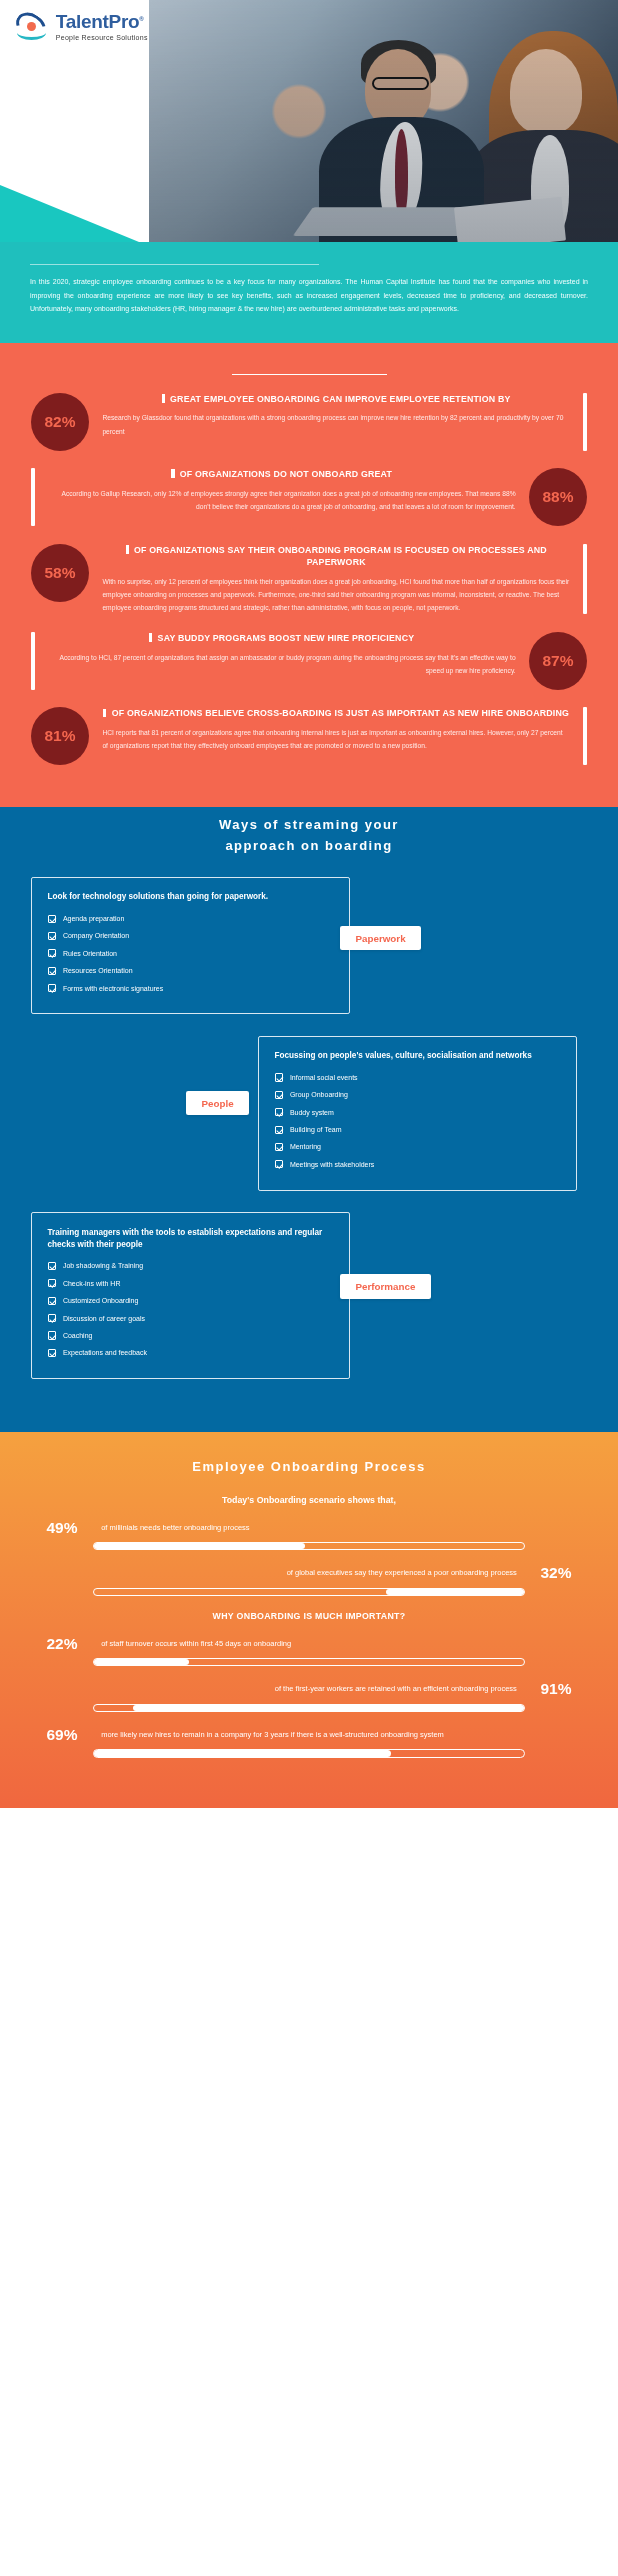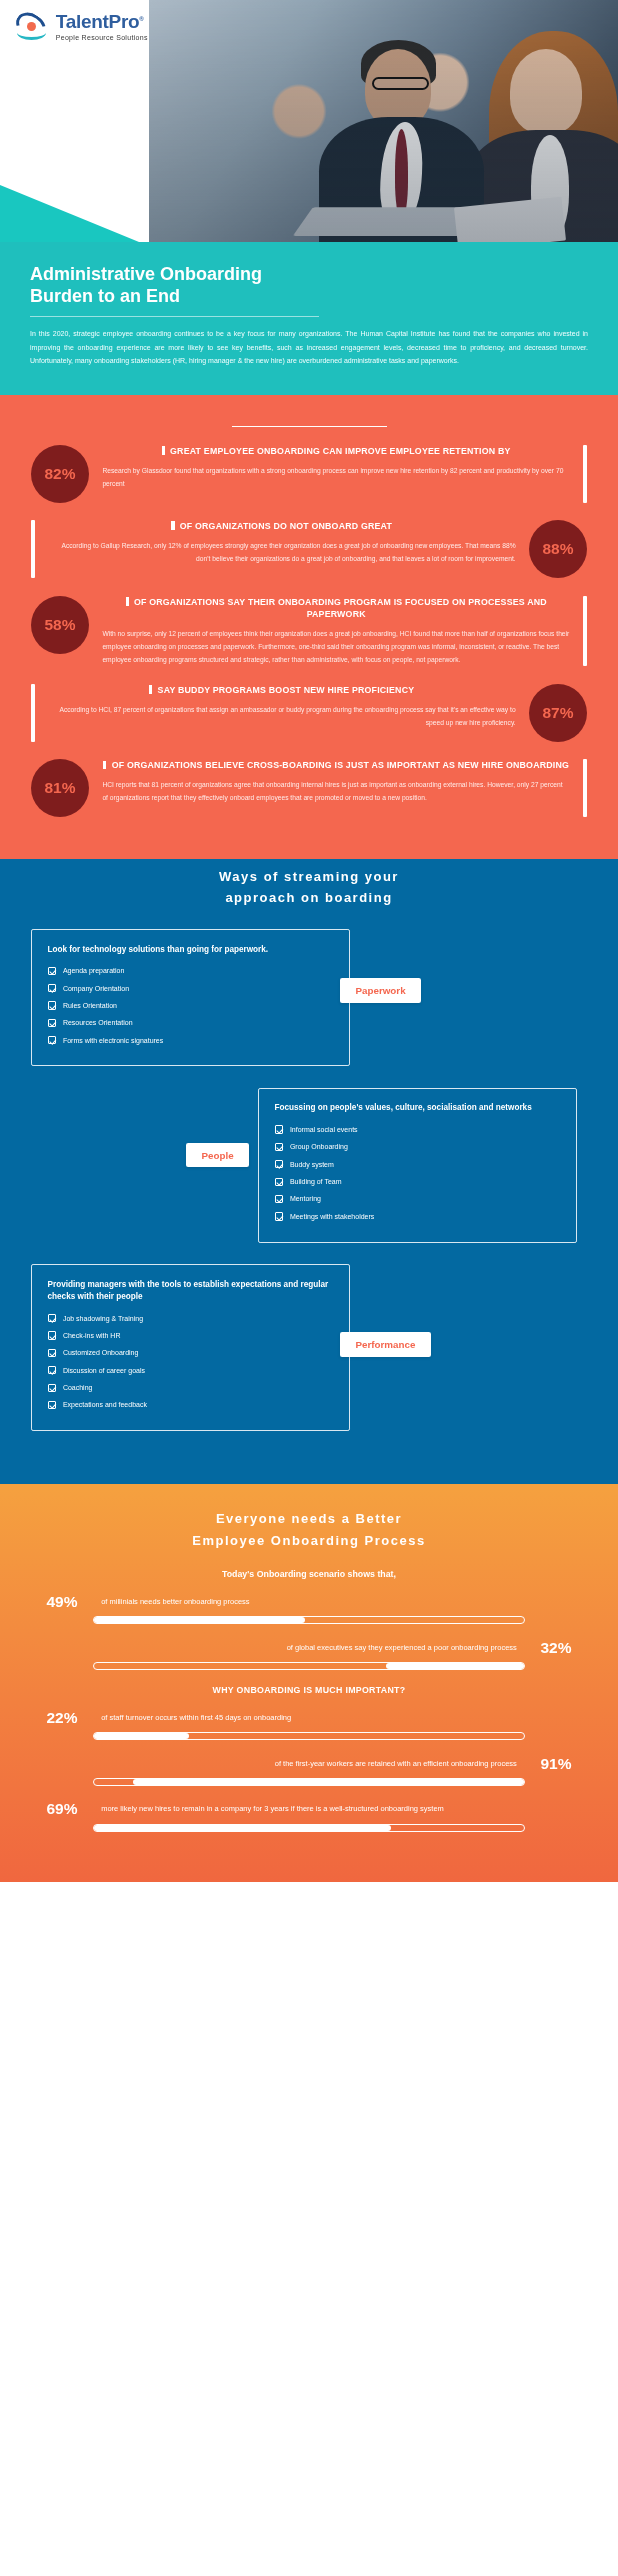--- a/index.html
+++ b/index.html
@@ -161,21 +161,21 @@
   }
   .pill {
     position: absolute;
     background: #ffffff; color: #f4674f;
     font-size: 9.8px; font-weight: bold;
     padding: 6.7px 15.5px; border-radius: 2.1px;
     box-shadow: 0 1px 3.1px rgba(0,0,0,0.12);
   }
   .pill.p1 { left: 309px; top: 49px; }
   .pill.p2 { left: 155px; top: 55px; }
-  .pill.p3 { left: 309px; top: 68px; }
+  .pill.p3 { left: 309px; top: 62px; }
 
   
   .footer {
     background: linear-gradient(180deg, #f5a13f 0%, #f2803f 55%, #f0673f 100%);
     padding: 24px 31px 36px 31px;
   }
   .footer-title {
     text-align: center; font-size: 13px; font-weight: bold; letter-spacing: 1.5px;
     line-height: 1.7; margin-bottom: 17.5px;
   }
@@ -227,24 +227,20 @@
         <div class="dot"></div>
       </div>
       <div class="logo-text">
         <div class="logo-title"><span>TalentPro</span><sup>®</sup></div>
         <div class="logo-sub">People Resource Solutions</div>
       </div>
     </div>
   </div>
 
   <div class="intro">
-    <div class="intro-title">
-      <div>Administrative Onboarding</div>
-      <div>Burden to an End</div>
-    </div>
     <div class="intro-rule"></div>
     <div class="intro-body">In this 2020, strategic employee onboarding continues to be a key focus for many organizations. The Human Capital Institute has found that the companies who invested in improving the onboarding experience are more likely to see key benefits, such as increased engagement levels, decreased time to proficiency, and decreased turnover. Unfortunately, many onboarding stakeholders (HR, hiring  manager &amp; the new hire) are overburdened administrative tasks and paperworks.</div>
   </div>
 
   <div class="stats">
     <div class="stats-underline"></div>
 
     <div class="stat-row">
       <div class="badge">82%</div>
       <div class="stat-text">
@@ -354,21 +350,21 @@
               <span class="tickbox"></span>
               <span>Meetings with stakeholders</span>
             </li>
         </ul>
       </div>
       <div class="pill p2">People</div>
     </div>
 
     <div class="way-block">
       <div class="way-card">
-        <div class="way-head">Providing managers with the tools to establish expectations and regular checks with their people</div>
+        <div class="way-head">Training managers with the tools to establish expectations and regular checks with their people</div>
         <ul class="way-list">
           <li>
               <span class="tickbox"></span>
               <span>Job shadowing &amp; Training</span>
             </li>
           <li>
               <span class="tickbox"></span>
               <span>Check-ins with HR</span>
             </li>
           <li>
@@ -388,21 +384,20 @@
               <span>Expectations and feedback</span>
             </li>
         </ul>
       </div>
       <div class="pill p3">Performance</div>
     </div>
   </div>
 
   <div class="footer">
     <div class="footer-title">
-      <div>Everyone needs a Better</div>
       <div>Employee Onboarding Process</div>
     </div>
     <div class="footer-sub">Today's Onboarding scenario shows that,</div>
 
     <div class="f-row">
       <div class="f-pct">49%</div>
       <div class="f-label">of millinials needs better onboarding process</div>
     </div>
     <div class="f-bar-wrap">
       <div class="f-bar">

